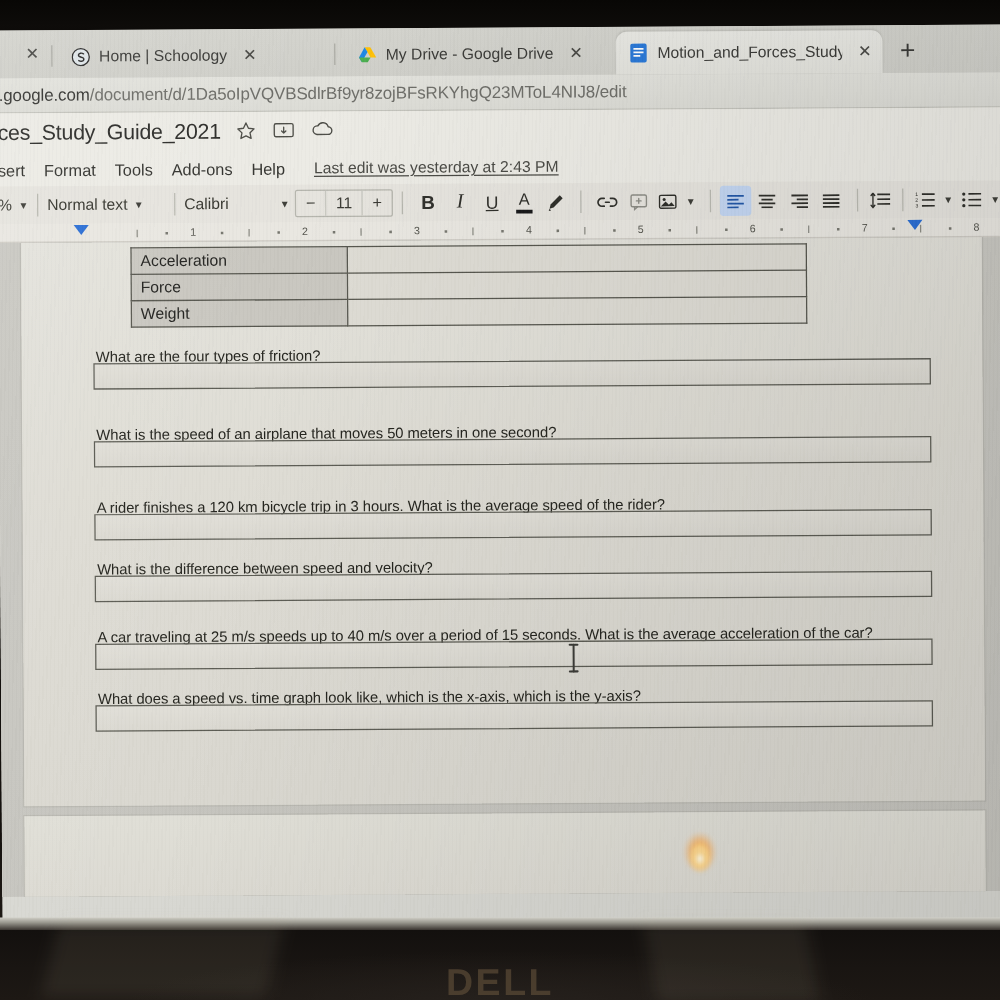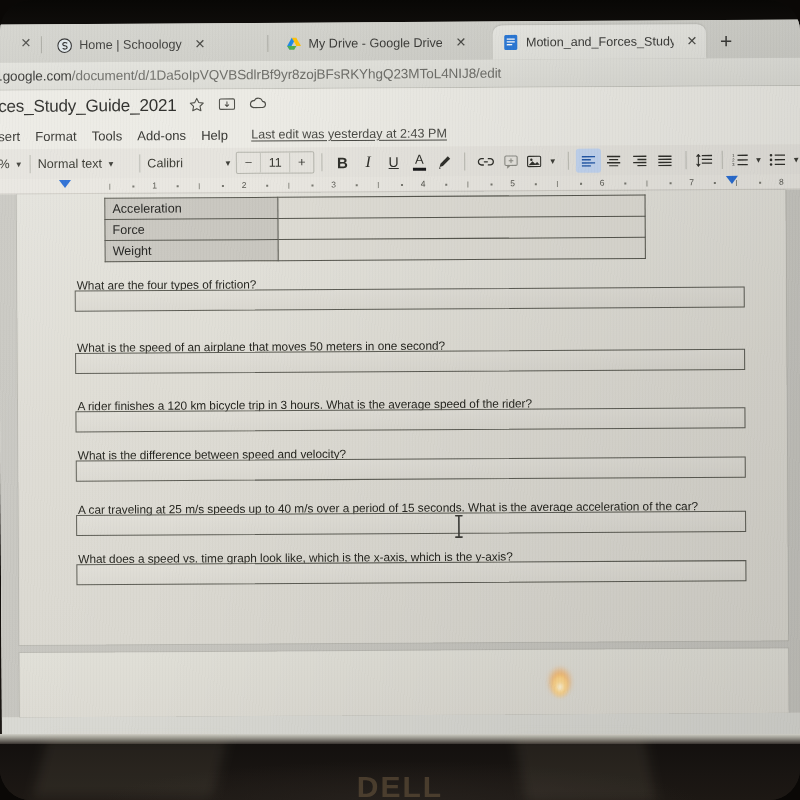--- a/index.html
+++ b/index.html
@@ -13,21 +13,20 @@
 
   
   #photo {
     position: relative;
     width: 800px; height: 800px;
     background:
       radial-gradient(ellipse 300px 200px at 120px 780px, #2b2622 0%, rgba(43,38,34,0) 70%),
       radial-gradient(ellipse 260px 180px at 660px 790px, #262120 0%, rgba(38,33,32,0) 70%),
       linear-gradient(180deg, #0d0b09 0%, #100d0b 40%, #17130f 100%);
     overflow: hidden;
-    border-radius: 31px;
   }
 
   
   #top-dark {
     position: absolute; left: 0; top: 0; width: 800px; height: 22px;
     background: linear-gradient(180deg,#080705 0%, #0e0c0a 100%);
   }
 
   
   #screen {

